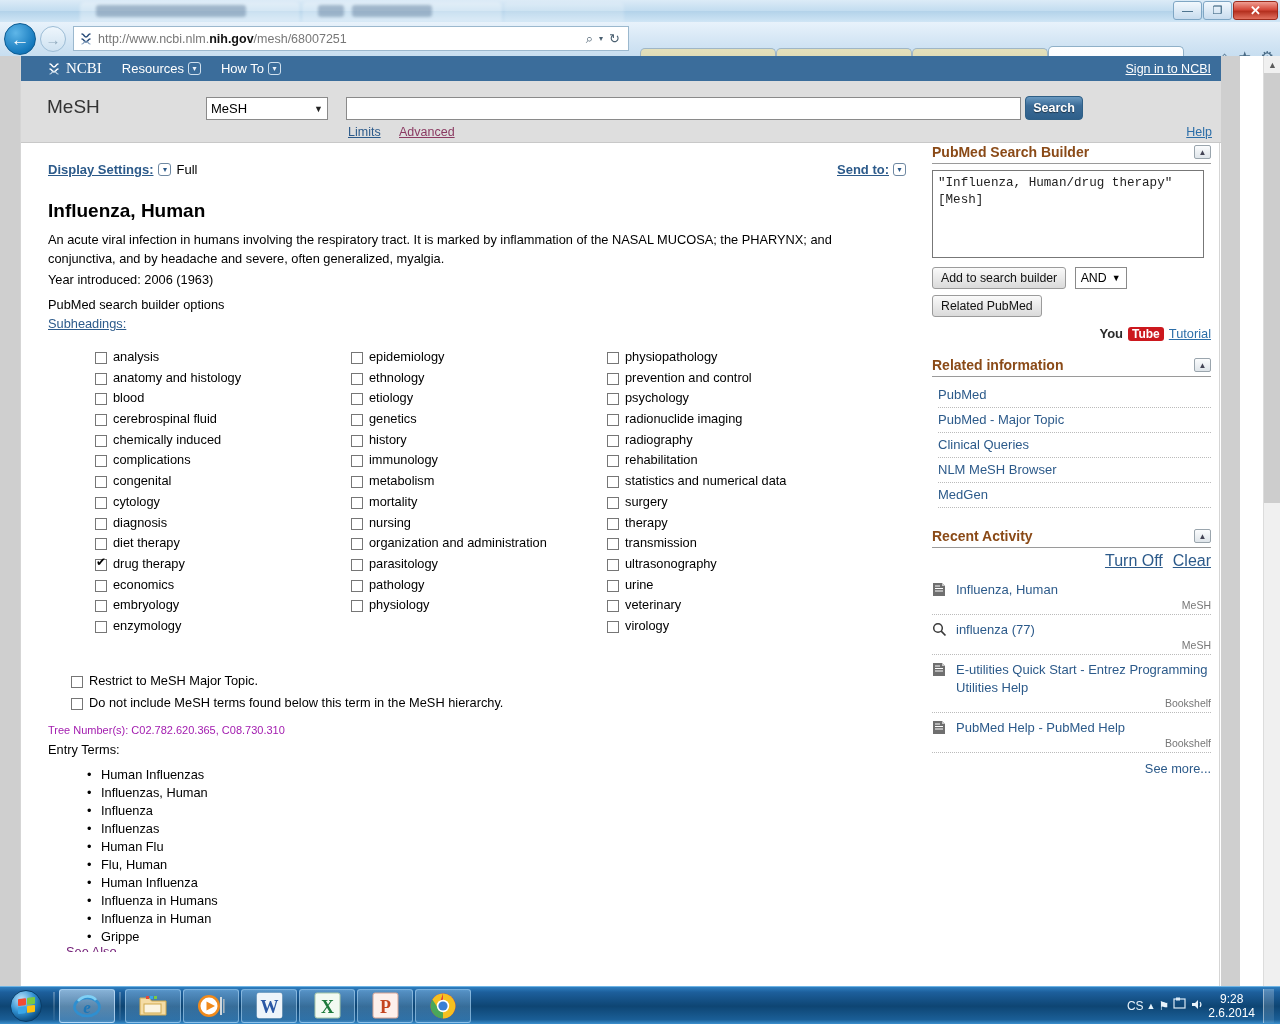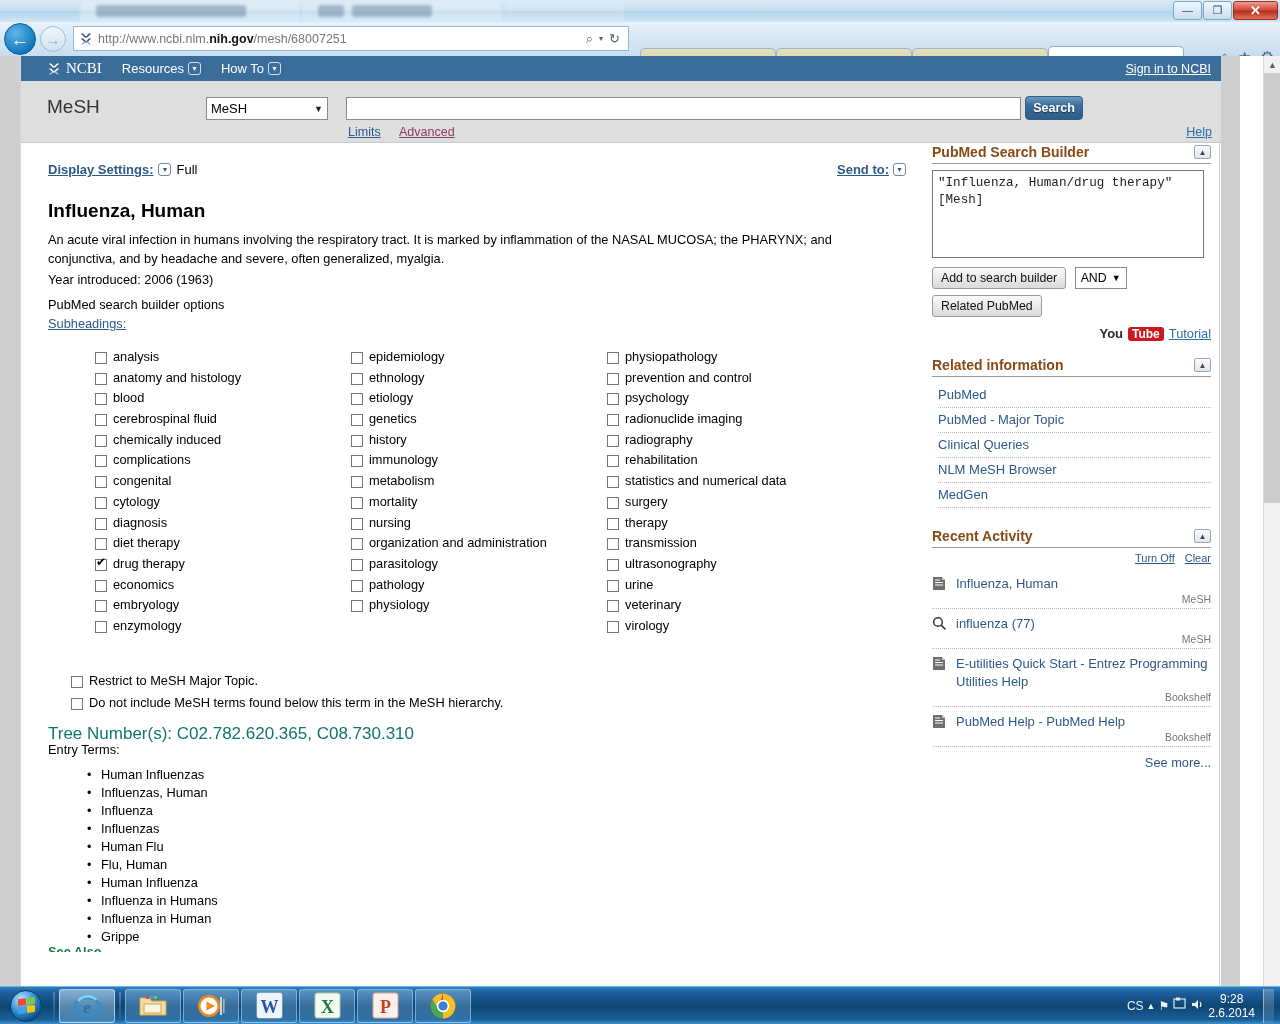--- a/index.html
+++ b/index.html
@@ -193,26 +193,26 @@
     border:1px solid #767676; background:#fff; position:relative;
   }
   .cb.checked::after{
     content:"✔"; position:absolute; left:0px; top:-4px;
     font-size:12px; color:#000; line-height:1;
   }
 
   #restrict-1{ position:absolute; left:50px; top:529px; display:flex; align-items:flex-start; gap:6px; font-size:12.8px;}
   #restrict-2{ position:absolute; left:50px; top:551px; display:flex; align-items:flex-start; gap:6px; font-size:12.8px;}
 
-  #tree-numbers{ position:absolute; left:27px; top:580px; font-size:17px; color:#0f766e;}
+  #tree-numbers{ position:absolute; left:27px; top:580px; font-size:11px; color:#a21caf;}
   #entry-terms-label{ position:absolute; left:27px; top:598px; font-size:12.8px; color:#000;}
   #entry-terms{ position:absolute; left:62px; top:622px; font-size:12.8px; color:#000; }
   #entry-terms li{ list-style:none; height:18px; line-height:18px; position:relative; padding-left:18px;}
   #entry-terms li::before{ content:"•"; position:absolute; left:4px; color:#000; }
-  #cut-text{ position:absolute; left:27px; top:800px; font-size:12.8px; color:#15803d; font-weight:bold; overflow:hidden; height:8px;}
+  #cut-text{ position:absolute; left:45px; top:800px; font-size:12.8px; color:#701a75; font-weight:normal; overflow:hidden; height:8px;}
 
   
   #right-col{ position:absolute; left:901px; top:88px; width:299px; padding:0 10px; }
   .portlet{ margin-bottom:10px; position:relative; }
   .portlet-head{
     display:flex; align-items:center; border-bottom:1px solid #9a9a9a;
     padding-bottom:3px; margin-bottom:6px;
   }
   .portlet-title{ font-size:14px; font-weight:bold; color:#8a4a17; }
   .collapse-btn{
@@ -239,21 +239,21 @@
   .yt-you{ font-size:13px; font-weight:bold; color:#2b2b2b; font-family:"Liberation Sans",sans-serif;}
   .yt-tube{ background:#cc181e; color:#fff; font-size:12px; font-weight:bold; padding:0 4px; border-radius:3px;}
   .yt-tut{ color:#2c6ea8; font-size:12.8px; }
 
   .rel-item{
     font-size:13px; color:#2c5a8a; padding:4px 0 5px 0;
     border-bottom:1px dotted #bbb;
     margin-left:6px;
   }
 
-  #ra-actions{ display:flex; justify-content:flex-end; gap:10px; font-size:11px; margin:-2px 0 5px 0;}
+  #ra-actions{ display:flex; justify-content:flex-end; gap:10px; font-size:16px; margin:-2px 0 5px 0;}
   #ra-actions a{ color:#2c5a8a; text-decoration:underline;}
   .ra-item{ display:flex; gap:8px; padding:5px 0 3px 0; border-bottom:1px dotted #bbb; }
   .ra-icon{ width:16px; flex:0 0 16px; color:#3a3a3a; padding-top:2px;}
   .ra-body{ flex:1; }
   .ra-title{ font-size:13px; color:#2c5a8a; line-height:17px; }
   .ra-db{ font-size:10.5px; color:#777; text-align:right; display:block; margin-top:1px;}
   #see-more{ text-align:right; font-size:12.8px; color:#2c5a8a; margin-top:8px;}
 
   
   #taskbar{

